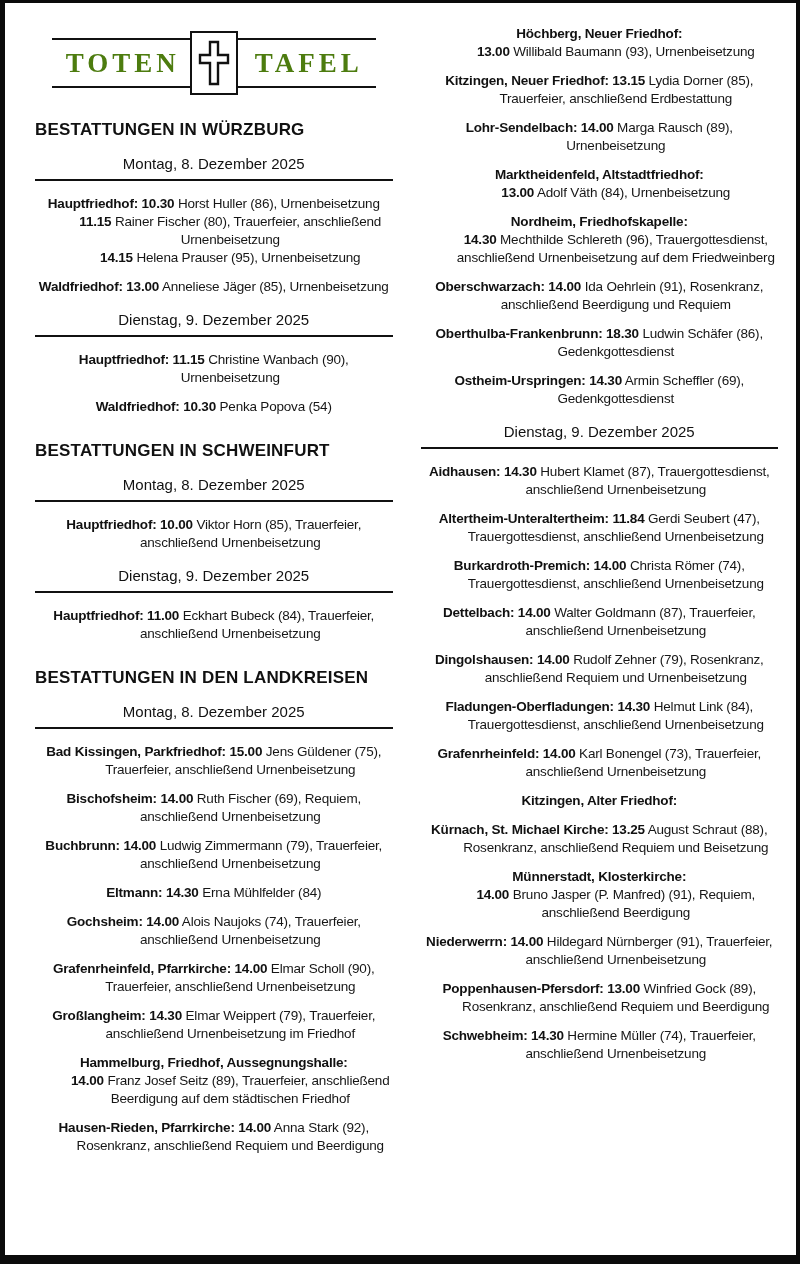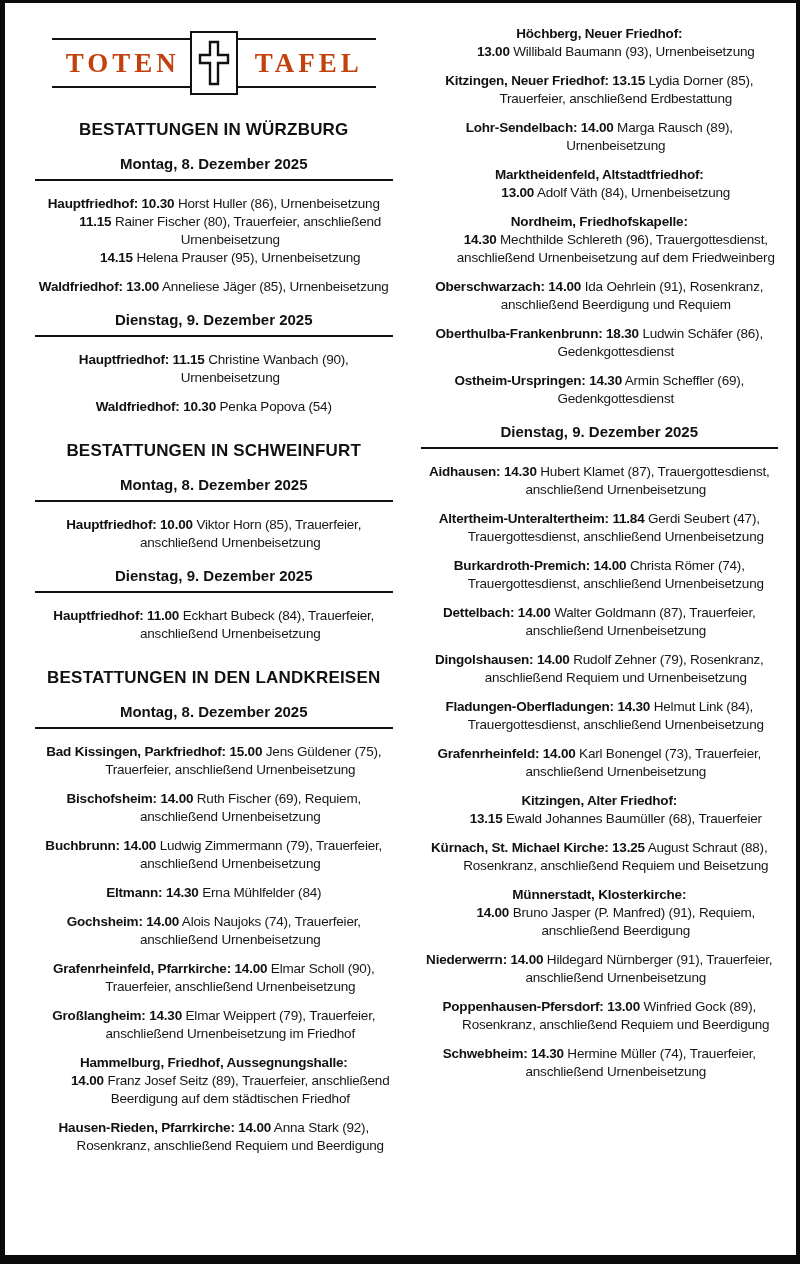--- a/index.html
+++ b/index.html
@@ -19,39 +19,39 @@
   .cols { display:flex; gap:28px; padding:22px 18px 0 30px; }
   .col { flex:1; min-width:0; }
 
   
   .logo { display:flex; align-items:stretch; width:324px; height:64px; margin:6px auto 0 auto; }
   .logo-side {
     flex:1; margin:7px 0;
     border-top:2px solid #111; border-bottom:2px solid #111;
     display:flex; align-items:center; justify-content:center;
     font-family:"Liberation Serif", serif; font-weight:bold;
-    font-size:27px; letter-spacing:4px; color:#c2410c;
+    font-size:27px; letter-spacing:4px; color:#4d7c0f;
   }
   .logo-side span { padding-left:4px; }
   .logo-box {
     width:48px; height:64px; box-sizing:border-box;
     border:2px solid #111; background:#fff;
     display:flex; align-items:center; justify-content:center;
   }
 
   .section-title {
-    text-align:center; font-weight:bold;
+    text-align:left; font-weight:bold;
     font-size:17px; letter-spacing:0.2px;
     margin:25px 0 2px 0; color:#111;
   }
   .col > .section-title:first-child { margin-top:16px; }
 
   .day-header { margin-top:15px; }
   .day-header .day-text {
-    text-align:center; font-weight:bold; font-size:15px; color:#111;
+    text-align:center; font-weight:normal; font-size:15px; color:#111;
   }
   .day-header .day-rule {
     height:0; border-bottom:2px solid #111; margin:7px 0 14px 0;
   }
 
   .entry {
     font-size:13.5px; line-height:18px; letter-spacing:-0.2px;
     margin:0 0 11px 0;
     text-align:center;
   }
@@ -204,21 +204,20 @@
         <div class="entry">
           <div class="part first"><b>Fladungen-Oberfladungen: 14.30</b><span> Helmut Link (84), Trauergottesdienst, anschließend Urnenbeisetzung</span></div>
         </div>
         <div class="entry">
           <div class="part first"><b>Grafenrheinfeld: 14.00</b><span> Karl Bonengel (73), Trauerfeier, anschließend Urnenbeisetzung</span></div>
         </div>
         <div class="entry">
         </div>
         <div class="entry">
           <div class="part first"><b>Kitzingen, Alter Friedhof:</b></div>
-          <div class="part"><b>13.15</b><span> Ewald Johannes Baumüller (68), Trauerfeier</span></div>
         </div>
         <div class="entry">
           <div class="part first"><b>Kürnach, St. Michael Kirche: 13.25</b><span> August Schraut (88), Rosenkranz, anschließend Requiem und Beisetzung</span></div>
         </div>
         <div class="entry">
           <div class="part first"><b>Münnerstadt, Klosterkirche:</b></div>
           <div class="part"><b>14.00</b><span> Bruno Jasper (P. Manfred) (91), Requiem, anschließend Beerdigung</span></div>
         </div>
         <div class="entry">
           <div class="part first"><b>Niederwerrn: 14.00</b><span> Hildegard Nürnberger (91), Trauerfeier, anschließend Urnenbeisetzung</span></div>

